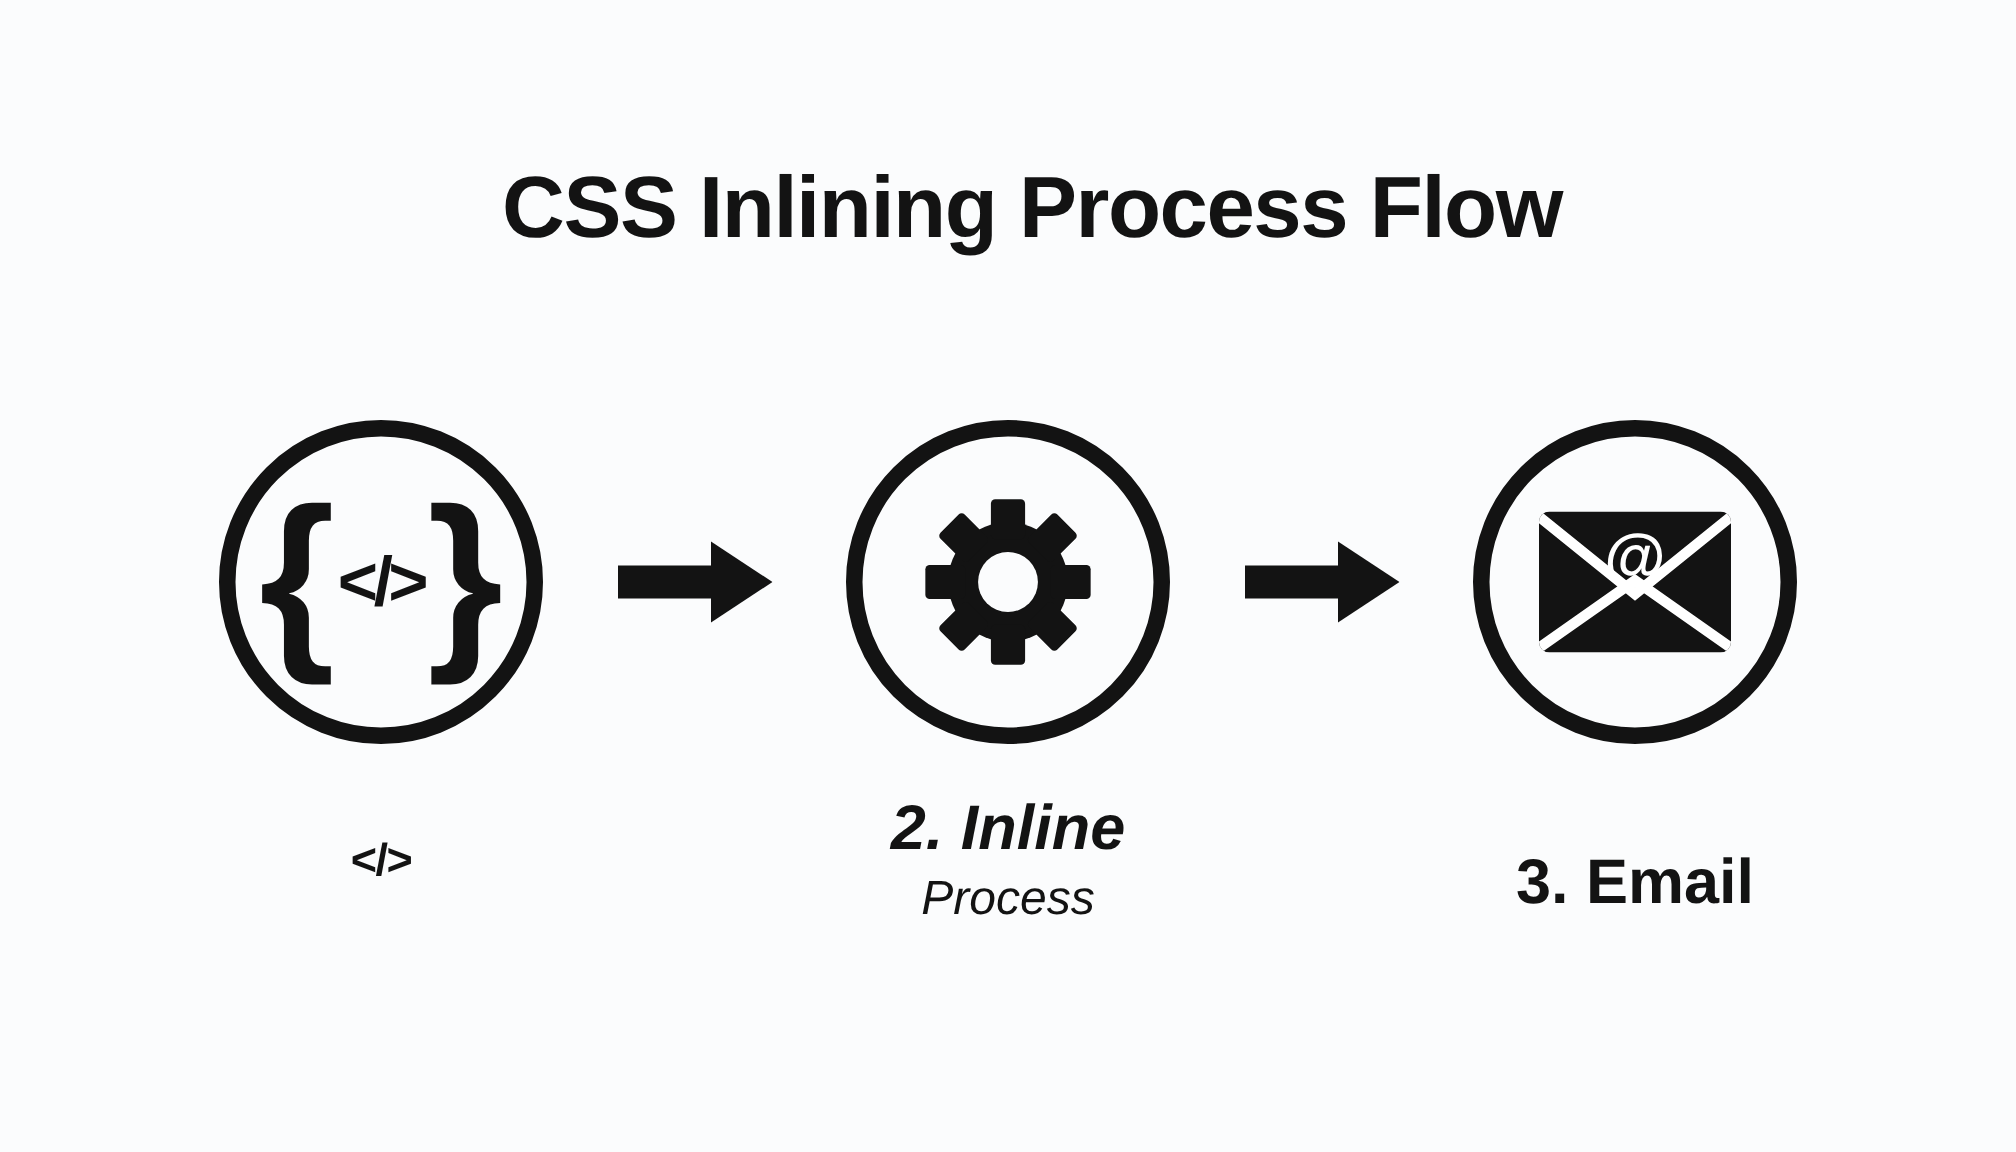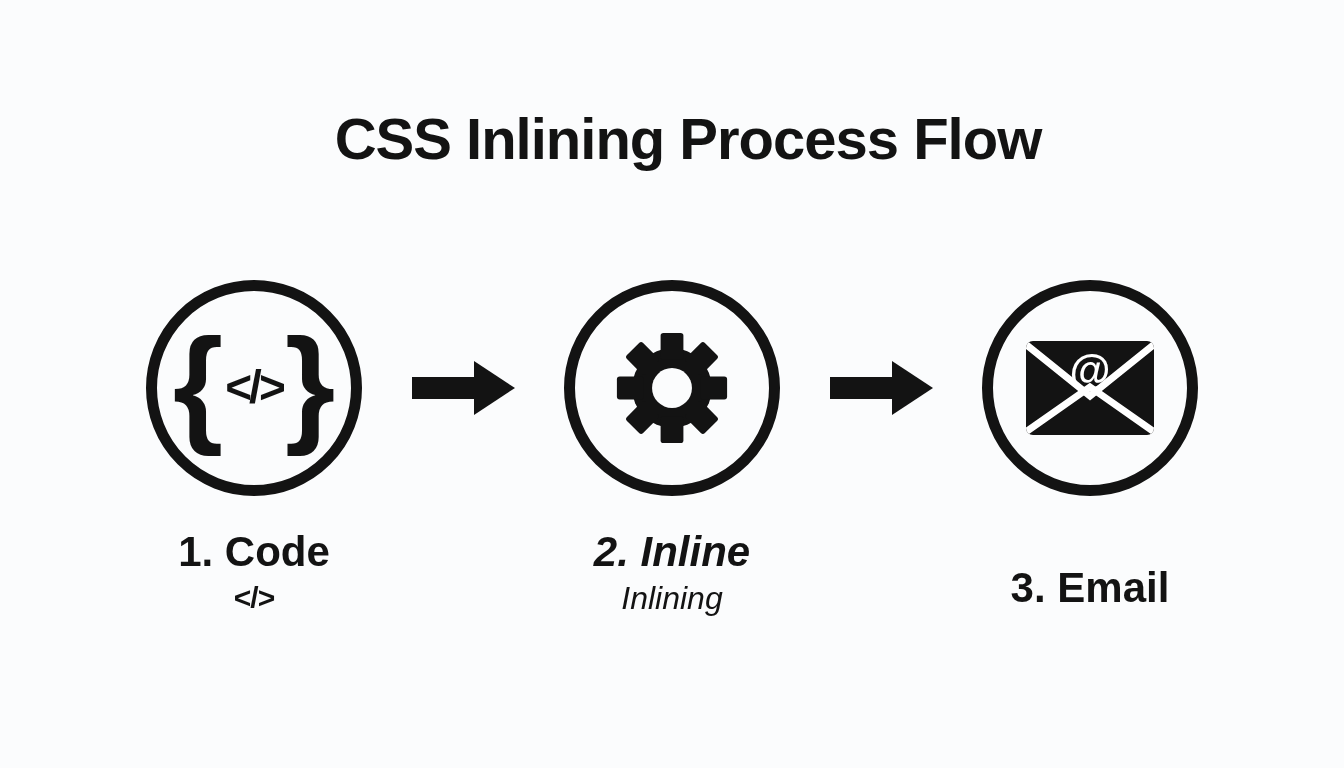--- a/index.html
+++ b/index.html
@@ -124,25 +124,24 @@
           <path d="M -3 93 L 64 46 L 131 93"></path>
         </g>
         <text x="64" y="44" text-anchor="middle" font-family="Liberation Sans, sans-serif" font-size="42" font-weight="bold" fill="#ffffff">@</text>
       </svg>
     </div>
 
   </div>
 
   <div class="labels">
     <div class="label-block c1">
-      <p class="label-main">1. Code</p>
       <p class="label-sub codeglyph">&lt;/&gt;</p>
     </div>
     <div class="label-block c3">
       <p class="label-main">2. Inline</p>
-      <p class="label-sub">Inlining</p>
+      <p class="label-sub">Process</p>
     </div>
     <div class="label-block c5">
       <p class="label-main">3. Email</p>
     </div>
   </div>
 
 </div>
 
 </body></html>

